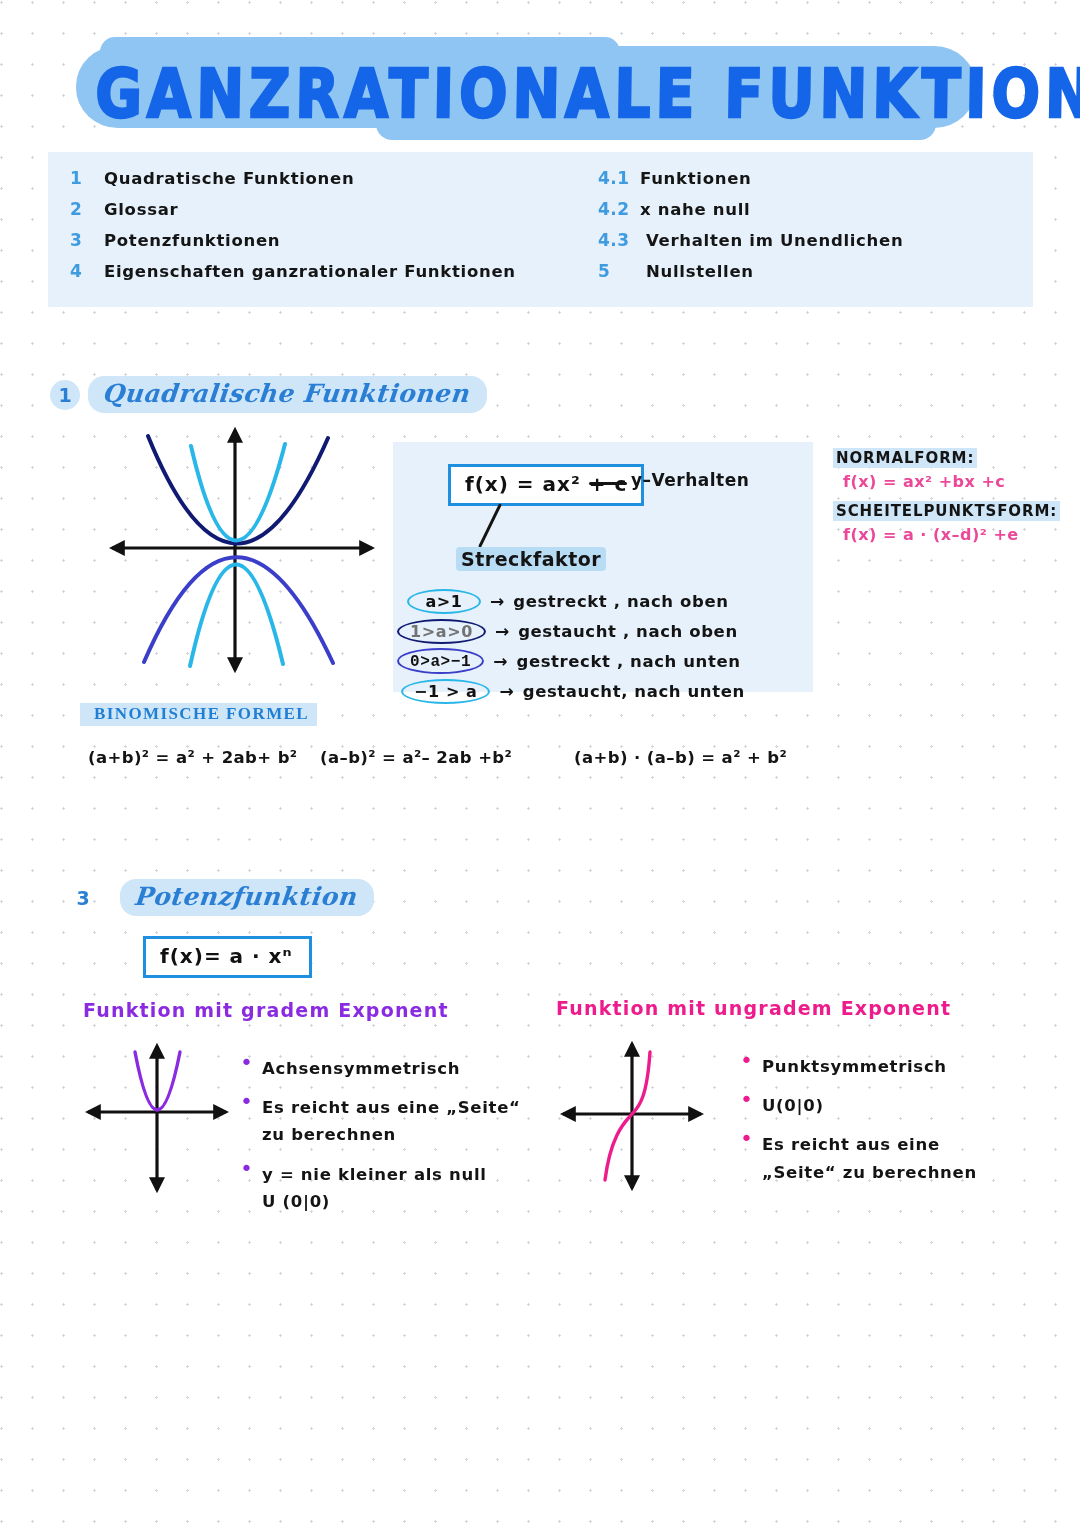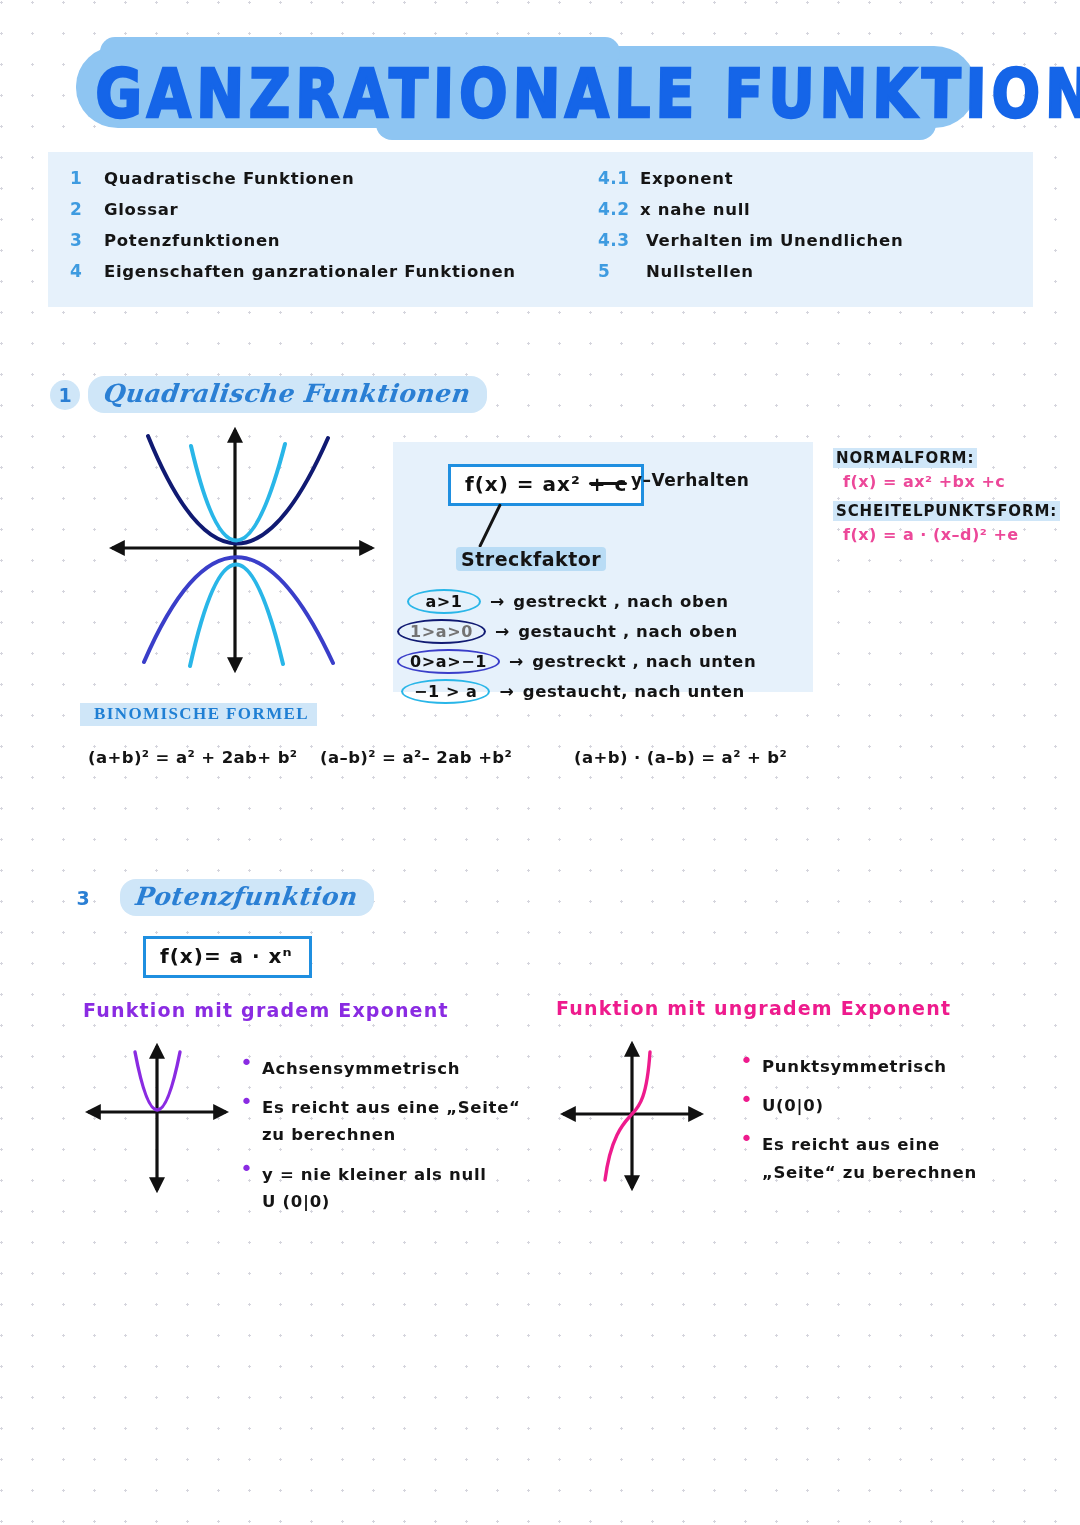--- a/index.html
+++ b/index.html
@@ -185,21 +185,21 @@
     </div>
     <div class="toc-row">
       <span class="toc-num">4</span>
       <span class="toc-label">Eigenschaften   ganzrationaler  Funktionen</span>
     </div>
   </div>
 
   <div class="toc-col" id="toc-right">
     <div class="toc-row">
       <span class="toc-num wide">4.1</span>
-      <span class="toc-label">Exponent</span>
+      <span class="toc-label">Funktionen</span>
     </div>
     <div class="toc-row">
       <span class="toc-num wide">4.2</span>
       <span class="toc-label">x nahe null</span>
     </div>
     <div class="toc-row indent">
       <span class="toc-num wide">4.3</span>
       <span class="toc-label">Verhalten  im  Unendlichen</span>
     </div>
     <div class="toc-row indent">
@@ -259,21 +259,21 @@
   <div class="rule-row" style="left:4px; top:176px;">
     <span class="rule-pill" style="color:#101a72;">
       <span style="color:#737373;">1&gt;a&gt;0</span>
     </span>
     <span class="rule-arrow">→</span>
     <span class="rule-text">gestaucht , nach oben</span>
   </div>
 
   <div class="rule-row" style="left:4px; top:206px;">
     <span class="rule-pill" style="color:#3a3ec9;">
-      <span style="color:#111;">0&gt;a&gt;−1</span>
+      <span style="color:#111;font-family:Liberation Mono, monospace;">0&gt;a&gt;−1</span>
     </span>
     <span class="rule-arrow">→</span>
     <span class="rule-text">gestreckt , nach unten</span>
   </div>
 
   <div class="rule-row" style="left:8px; top:236px;">
     <span class="rule-pill" style="color:#29b6e8;">
       <span style="color:#111;">−1 &gt; a</span>
     </span>
     <span class="rule-arrow">→</span>

